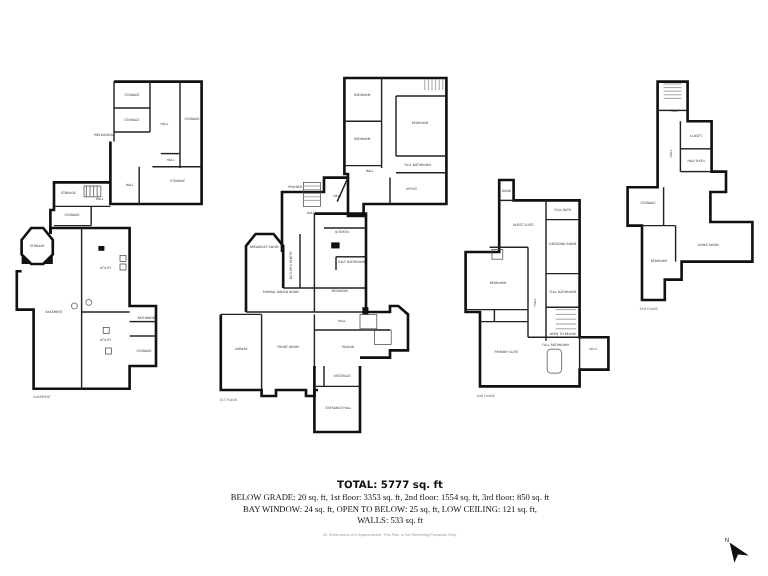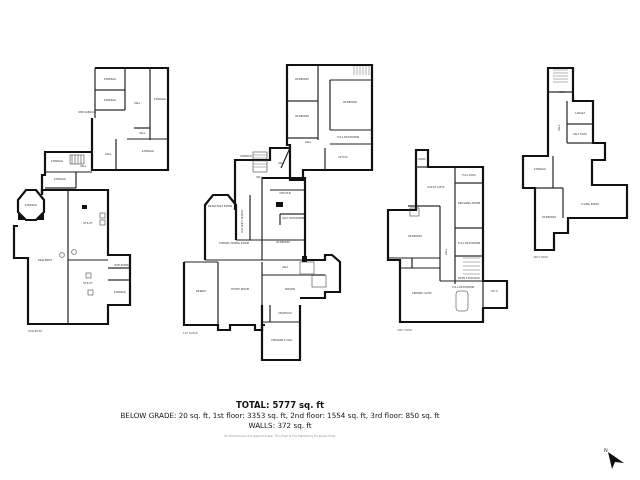--- a/index.html
+++ b/index.html
@@ -4,23 +4,23 @@
 <style>
   html, body { margin: 0; padding: 0; background: #ffffff; }
   body { width: 640px; height: 480px; position: relative; overflow: hidden; font-family: "DejaVu Sans", sans-serif; }
   svg.plan { position: absolute; left: 0; top: 0; }
   .wall { fill: none; stroke: #111; stroke-width: 2.2; stroke-linejoin: miter; }
   .iwall { fill: none; stroke: #222; stroke-width: 1.2; }
   .thin { fill: none; stroke: #444; stroke-width: 0.6; }
   .solid { fill: #111; }
   .rlabel { font-size: 2.6px; fill: #333; text-anchor: middle; font-family: "DejaVu Sans", sans-serif; }
   .flabel { font-size: 2.6px; fill: #555; font-family: "DejaVu Sans", sans-serif; }
-  .summary { position: absolute; left: 0; top: 400px; width: 560px; text-align: center; color: #111; }
+  .summary { position: absolute; left: 0; top: 400px; width: 560px; text-align: center; color: #111; padding-left: 45px; }
   .summary .total { font-weight: bold; font-size: 8.5px; line-height: 11px; }
-  .summary .line { font-size: 7.2px; line-height: 9.6px; }
+  .summary .line { font-size: 7.2px; line-height: 9.6px; font-family: Liberation Serif, serif; }
   .summary .disclaimer { font-size: 3px; color: #999; margin-top: 4px; }
   .north { position: absolute; left: 600px; top: 444px; width: 30px; height: 26px; }
 </style>
 </head>
 <body>
 
 <svg class="plan" width="640" height="400" viewBox="0 0 640 400" xmlns="http://www.w3.org/2000/svg">
 
   <g>
 
@@ -228,21 +228,22 @@
     <text class="rlabel" x="540" y="170">STORAGE</text>
     <text class="rlabel" x="590" y="205">LIVING ROOM</text>
     <text class="rlabel" x="549" y="218">BEDROOM</text>
     <text class="flabel" x="533" y="258">3RD FLOOR</text>
   </g>
 </svg>
 
 <div class="summary">
   <div class="total">TOTAL: 5777 sq. ft</div>
   <div class="line">BELOW GRADE: 20 sq. ft, 1st floor: 3353 sq. ft, 2nd floor: 1554 sq. ft, 3rd floor: 850 sq. ft</div>
-  <div class="line">WALLS: 372 sq. ft</div>
+  <div class="line">BAY WINDOW: 24 sq. ft, OPEN TO BELOW: 25 sq. ft, LOW CEILING: 121 sq. ft,</div>
+  <div class="line">WALLS: 533 sq. ft</div>
   <div class="disclaimer">All Dimensions Are Approximate. This Plan Is For Marketing Purposes Only.</div>
 </div>
 
 <div class="north">
   <svg width="30" height="26" viewBox="0 0 30 26">
     <text x="4" y="8" font-size="5" fill="#333" font-family="DejaVu Sans, sans-serif">N</text>
     <path d="M8,8 L24,19 L15,18 L12,25 Z" fill="#111"></path>
   </svg>
 </div>
 

